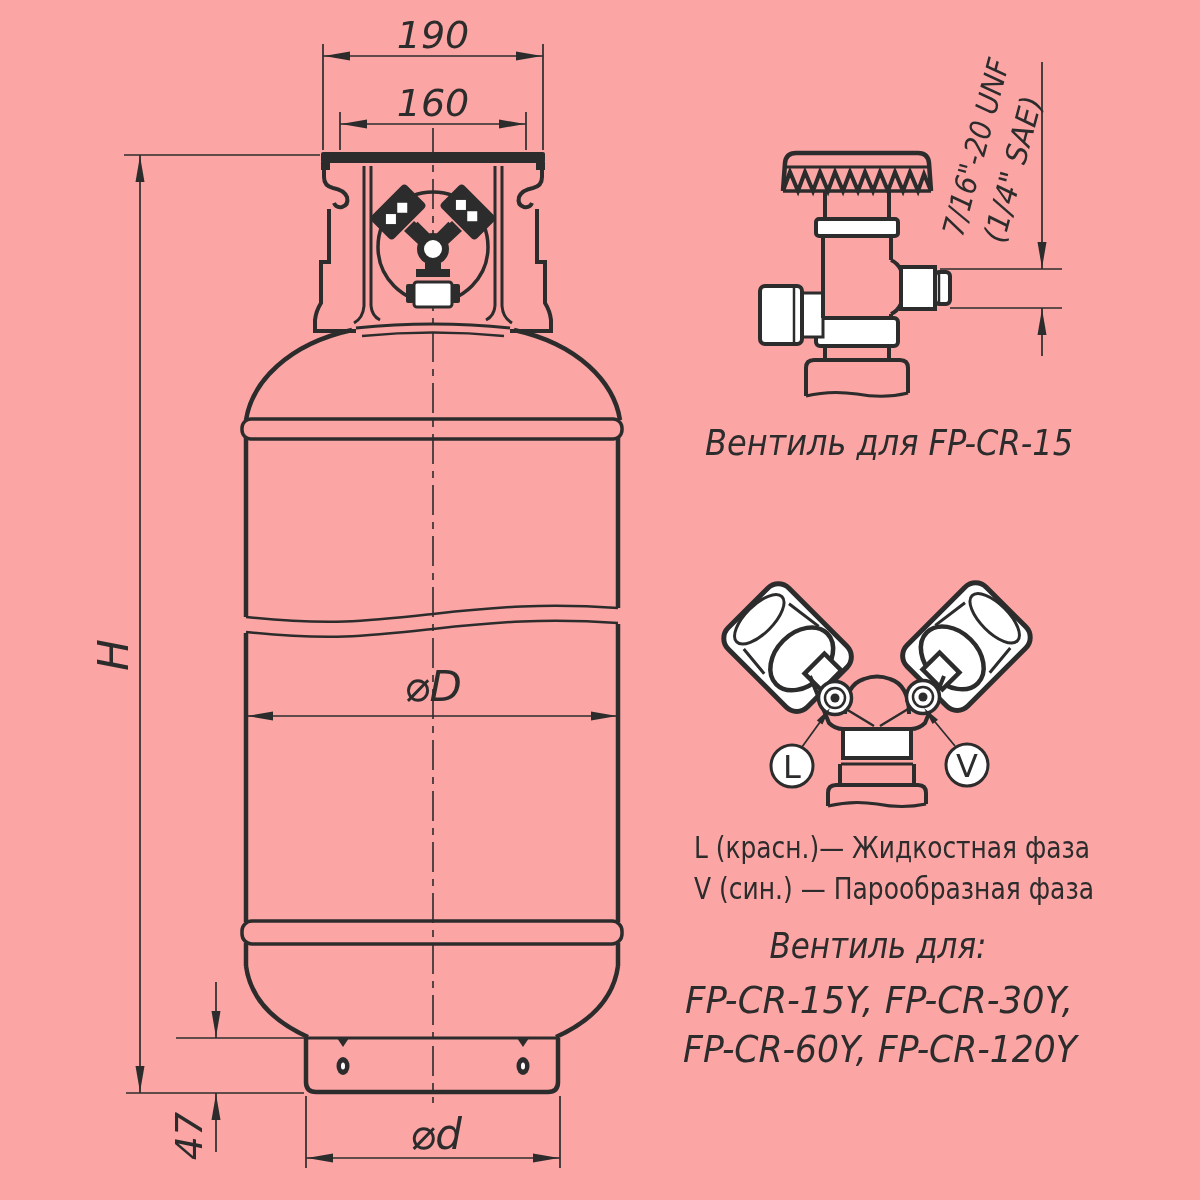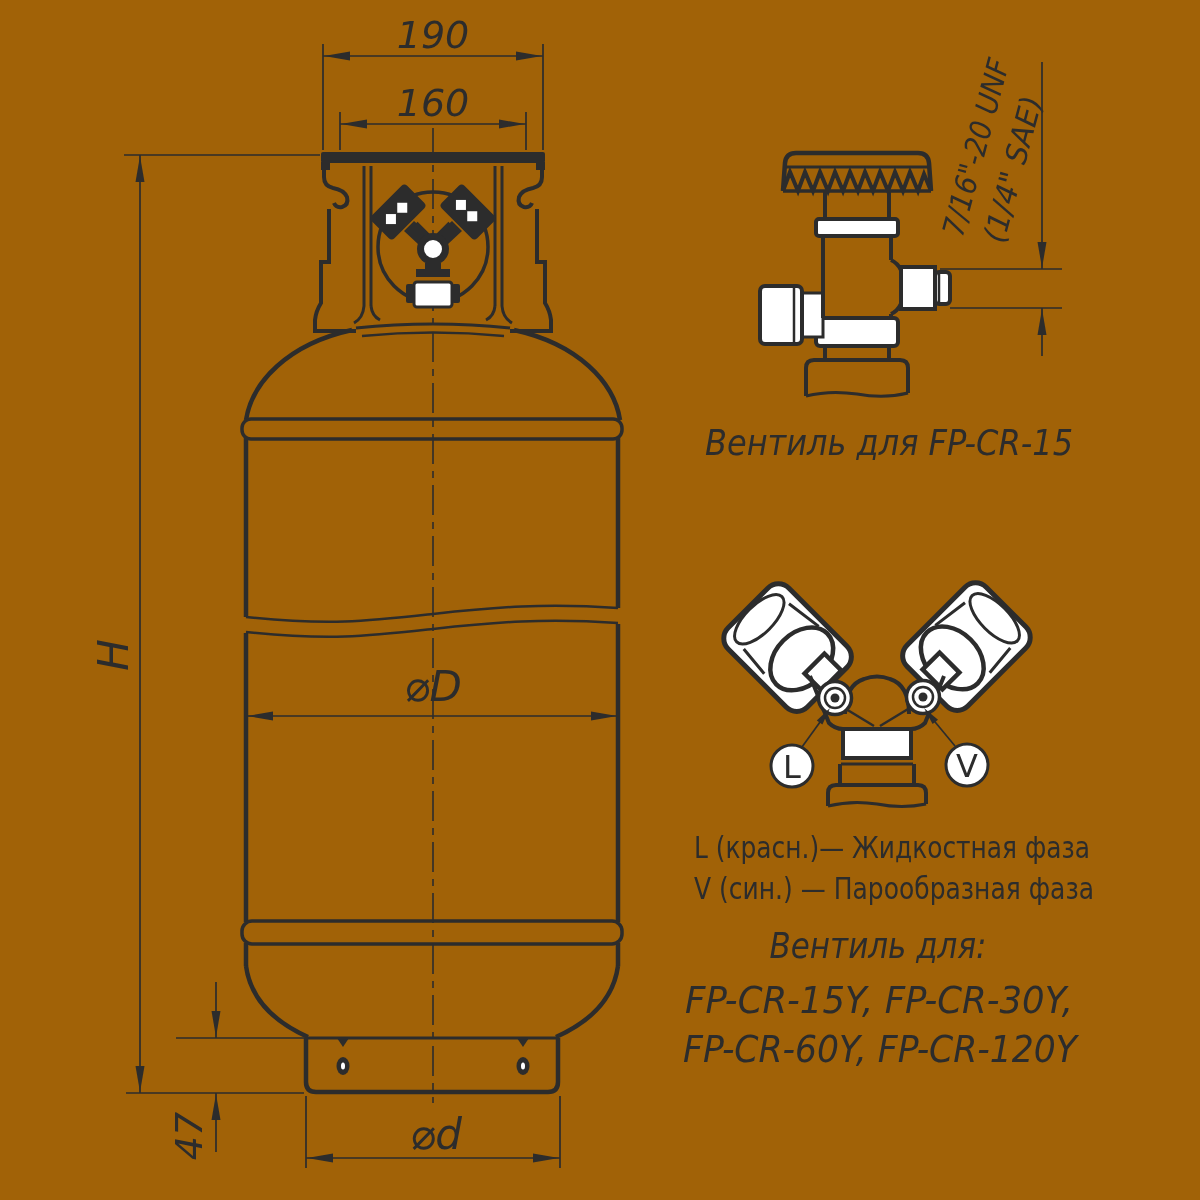--- a/index.html
+++ b/index.html
@@ -1,16 +1,16 @@
 <!DOCTYPE html>
 <html><head>
 <meta charset="utf-8">
 <style>
   html,body{margin:0;padding:0;background:#ffffff;}
-  .stage{width:1200px;height:1200px;background:#a16207;position:relative;
+  .stage{width:1200px;height:1200px;background:#fca5a5;position:relative;
          font-family:"DejaVu Sans", sans-serif;}
   svg{display:block;}
   .ink-stroke{stroke:#2c2c2c;fill:none;}
   .s5{stroke-width:5;}
   .s45{stroke-width:4.5;}
   .s4{stroke-width:4;}
   .s35{stroke-width:3.5;}
   .s3{stroke-width:3;}
   .s25{stroke-width:2.5;}
   .thin{stroke:#2c2c2c;stroke-width:1.7;fill:none;}

